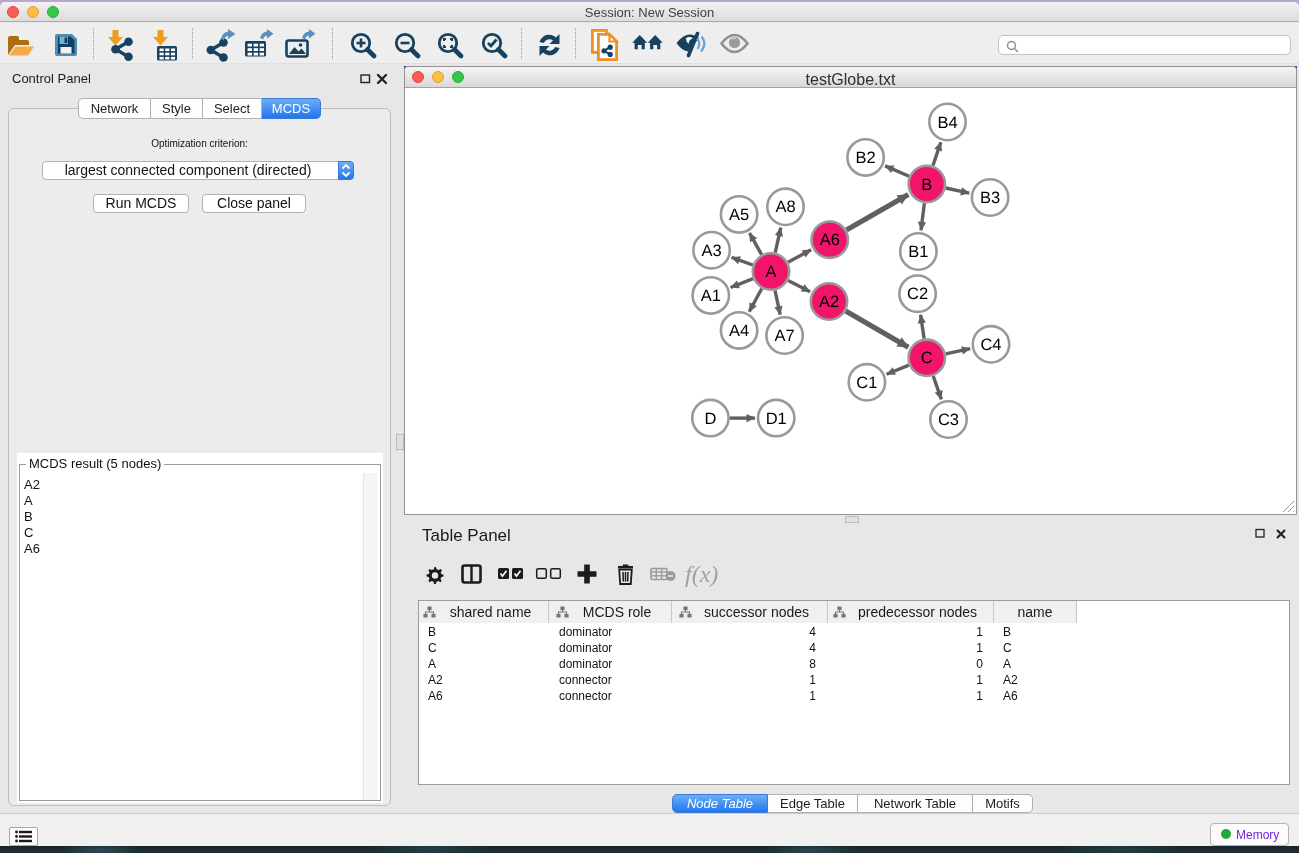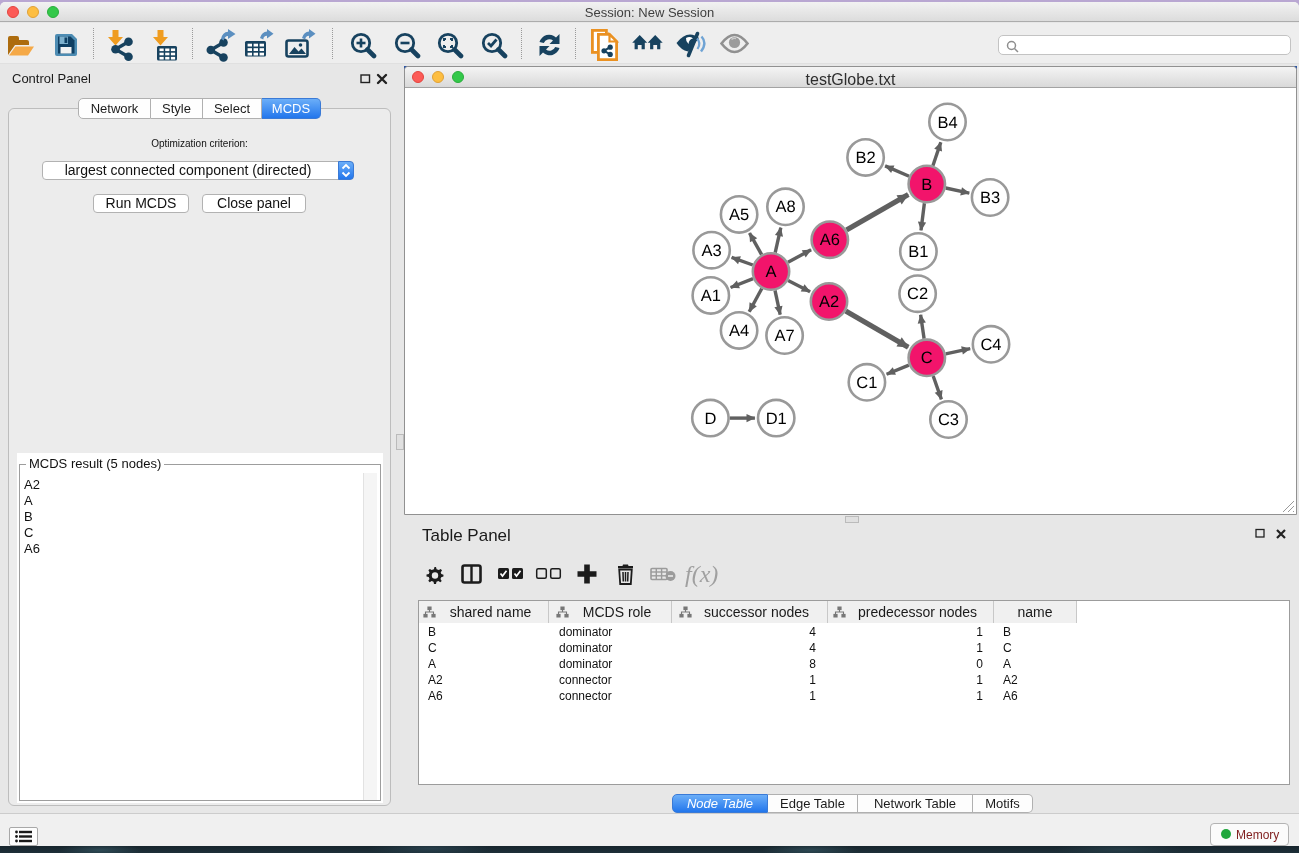--- a/index.html
+++ b/index.html
@@ -478,17 +478,17 @@
         <circle cx="1.5" cy="2" r="1.4" fill="#1a1a1a"></circle>
         <rect x="4" y="0.8" width="13" height="2.4" fill="#1a1a1a"></rect>
         <circle cx="1.5" cy="6.5" r="1.4" fill="#1a1a1a"></circle>
         <rect x="4" y="5.3" width="13" height="2.4" fill="#1a1a1a"></rect>
         <circle cx="1.5" cy="11" r="1.4" fill="#1a1a1a"></circle>
         <rect x="4" y="9.8" width="13" height="2.4" fill="#1a1a1a"></rect>
       </svg>
     </div>
     <div style="position:absolute; left:1210px; top:9px; width:79px; height:23px; background:#fbfbfb; border:1px solid #b3b3b3; border-radius:4px;">
       <span style="position:absolute; left:10px; top:5px; width:10px; height:10px; border-radius:50%; background:#1fa73c;"></span>
-      <span style="position:absolute; left:25px; top:4px; font-size:12px; color:#7f1d1d;">Memory</span>
+      <span style="position:absolute; left:25px; top:4px; font-size:12px; color:#6d28d9;">Memory</span>
     </div>
   </div>
   <div id="wallpaper"></div>
 </div>
 
 </body></html>

